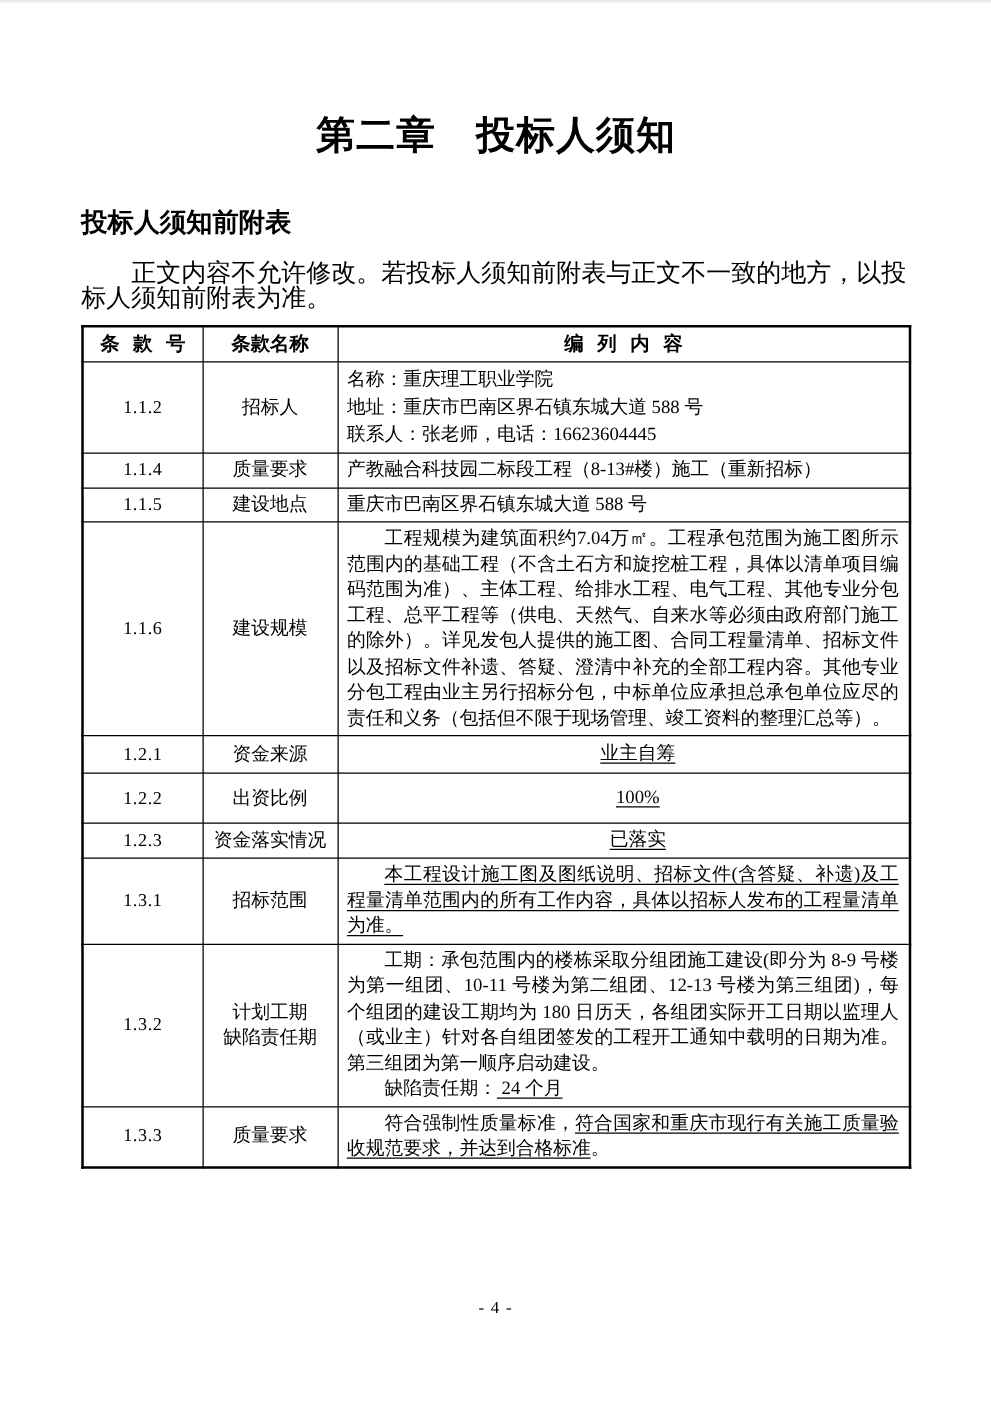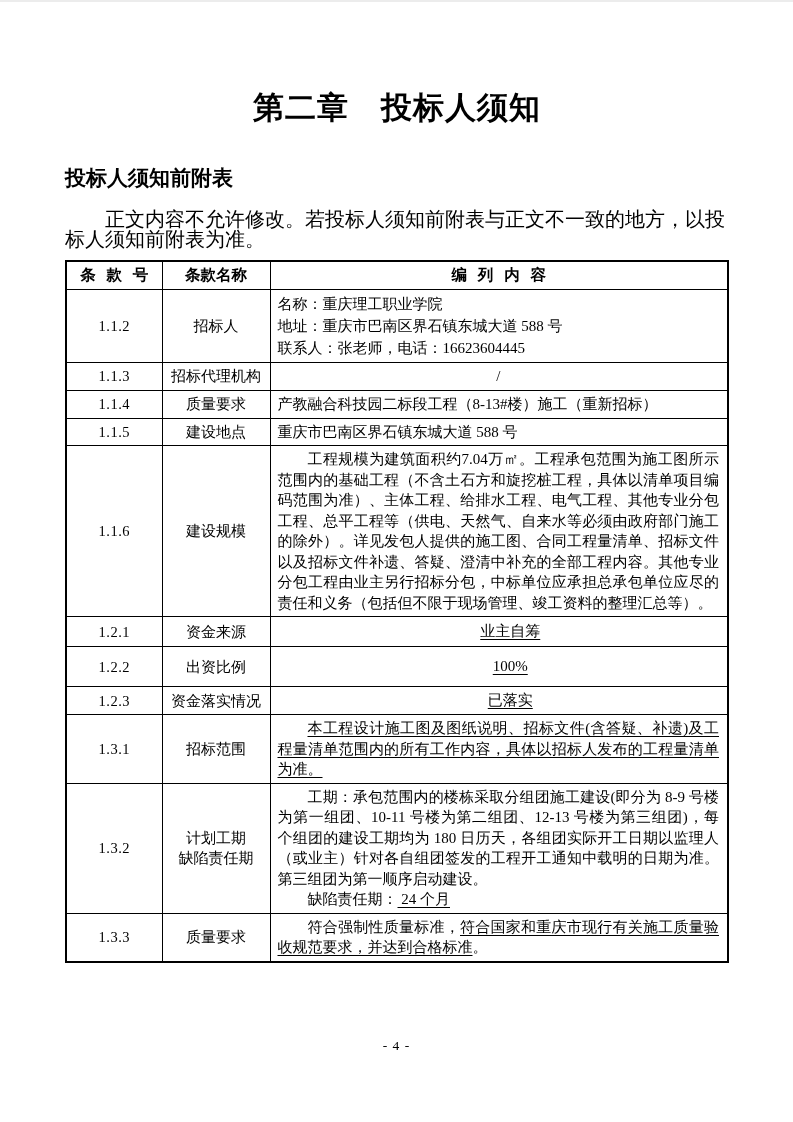--- a/index.html
+++ b/index.html
@@ -111,25 +111,20 @@
       <tr style="height:67px">
         <td class="no-cell">1.1.2</td>
         <td class="name-cell">招标人</td>
         <td class="content-cell lines">
           <div>名称：重庆理工职业学院</div>
           <div>地址：重庆市巴南区界石镇东城大道 588 号</div>
           <div>联系人：张老师，电话：16623604445</div>
         </td>
       </tr>
 
-      <tr style="height:28px">
-        <td class="no-cell">1.1.3</td>
-        <td class="name-cell">招标代理机构</td>
-        <td class="content-cell center-slash">/</td>
-      </tr>
 
       <tr style="height:28px">
         <td class="no-cell">1.1.4</td>
         <td class="name-cell">质量要求</td>
         <td class="content-cell">产教融合科技园二标段工程（8-13#楼）施工（重新招标）</td>
       </tr>
 
       <tr style="height:27px">
         <td class="no-cell">1.1.5</td>
         <td class="name-cell">建设地点</td>

